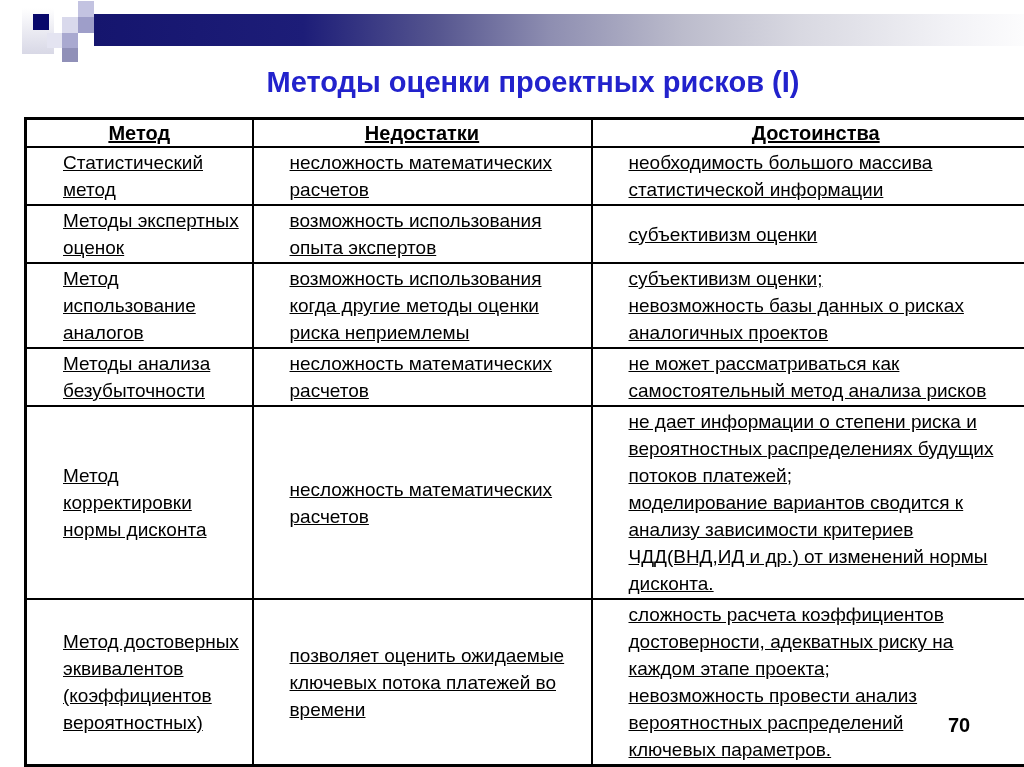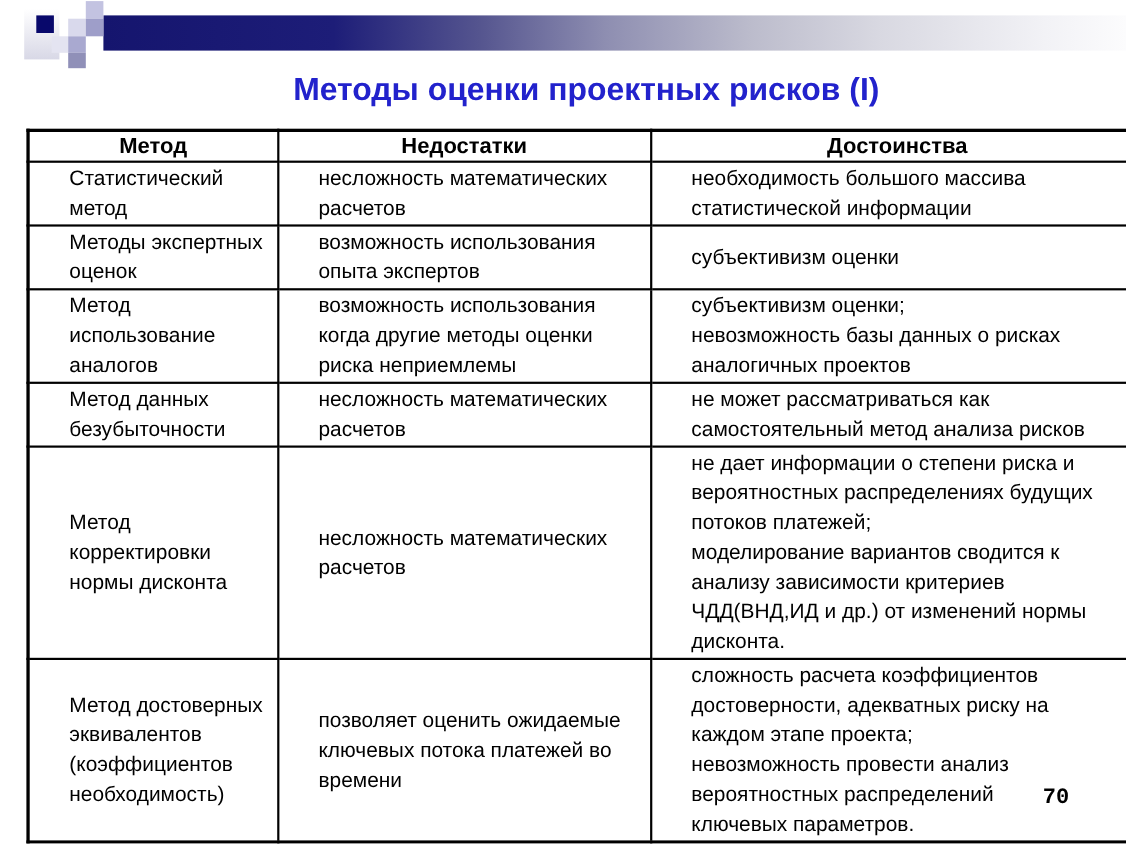--- a/index.html
+++ b/index.html
@@ -55,37 +55,38 @@
     position:absolute;left:3px;top:117px;width:1018px;
     border-collapse:collapse;table-layout:fixed;
     border:3px solid var(--table_border);
   }
   table.risk col.c1{width:227px;}
   table.risk col.c2{width:339px;}
   table.risk th,table.risk td{
     border:2px solid var(--table_border);
     padding:1px 6px;
     vertical-align:middle;
+    text-decoration:underline;
   }
   table.risk th{
     font-size:20px;font-weight:bold;text-align:center;
     height:28px;line-height:24px;
   }
   table.risk td{
     font-size:19px;line-height:27px;
     white-space:pre-line;
     text-align:left;
     padding-left:36px;
   }
   tr.r1{height:53px;} tr.r2{height:56px;} tr.r3{height:84px;}
   tr.r4{height:54px;} tr.r5{height:189px;} tr.r6{height:163px;}
   
   .page-number{
     position:absolute;left:927px;top:714px;
-    font-size:20px;font-weight:bold;color:#000;font-family:Liberation Mono, monospace;
+    font-size:20px;font-weight:bold;color:#000;
   }
 </style>
 </head>
 <body>
 
 <div class="slide">
 
   <div>
     <div class="deco-left-block"></div>
     <div class="deco-bar"></div>
@@ -134,21 +135,21 @@
 использование
 аналогов</td>
         <td>возможность использования
 когда другие методы оценки
 риска неприемлемы</td>
         <td>субъективизм оценки;
 невозможность базы данных о рисках
 аналогичных проектов</td>
       </tr>
       <tr class="r4">
-        <td>Метод данных
+        <td>Методы анализа
 безубыточности</td>
         <td>несложность математических
 расчетов</td>
         <td>не может рассматриваться как
 самостоятельный метод анализа рисков</td>
       </tr>
       <tr class="r5">
         <td>Метод
 корректировки
 нормы дисконта</td>
@@ -159,21 +160,21 @@
 потоков платежей;
 моделирование вариантов сводится к
 анализу зависимости критериев
 ЧДД(ВНД,ИД и др.) от изменений нормы
 дисконта.</td>
       </tr>
       <tr class="r6">
         <td>Метод достоверных
 эквивалентов
 (коэффициентов
-необходимость)</td>
+вероятностных)</td>
         <td>позволяет оценить ожидаемые
 ключевых потока платежей во
 времени</td>
         <td>сложность расчета коэффициентов
 достоверности, адекватных риску на
 каждом этапе проекта;
 невозможность провести анализ
 вероятностных распределений
 ключевых параметров.</td>
       </tr>

